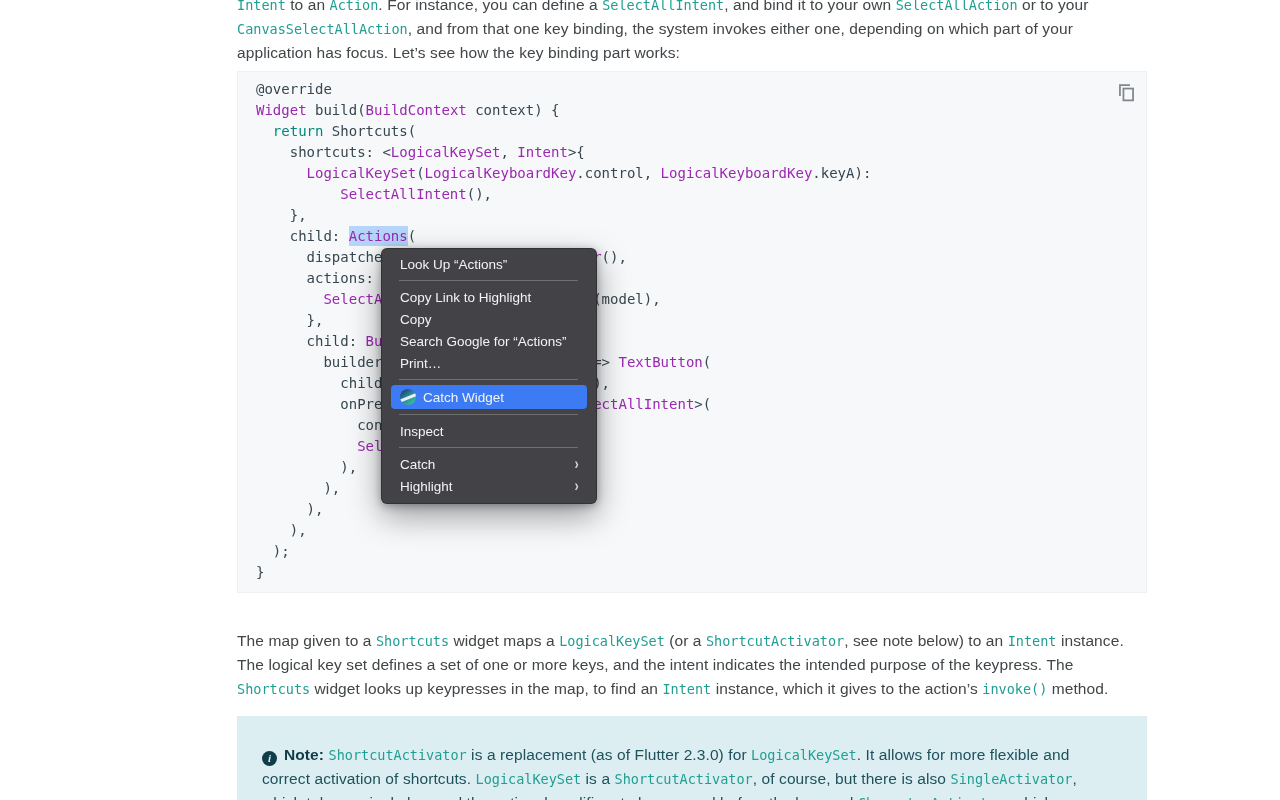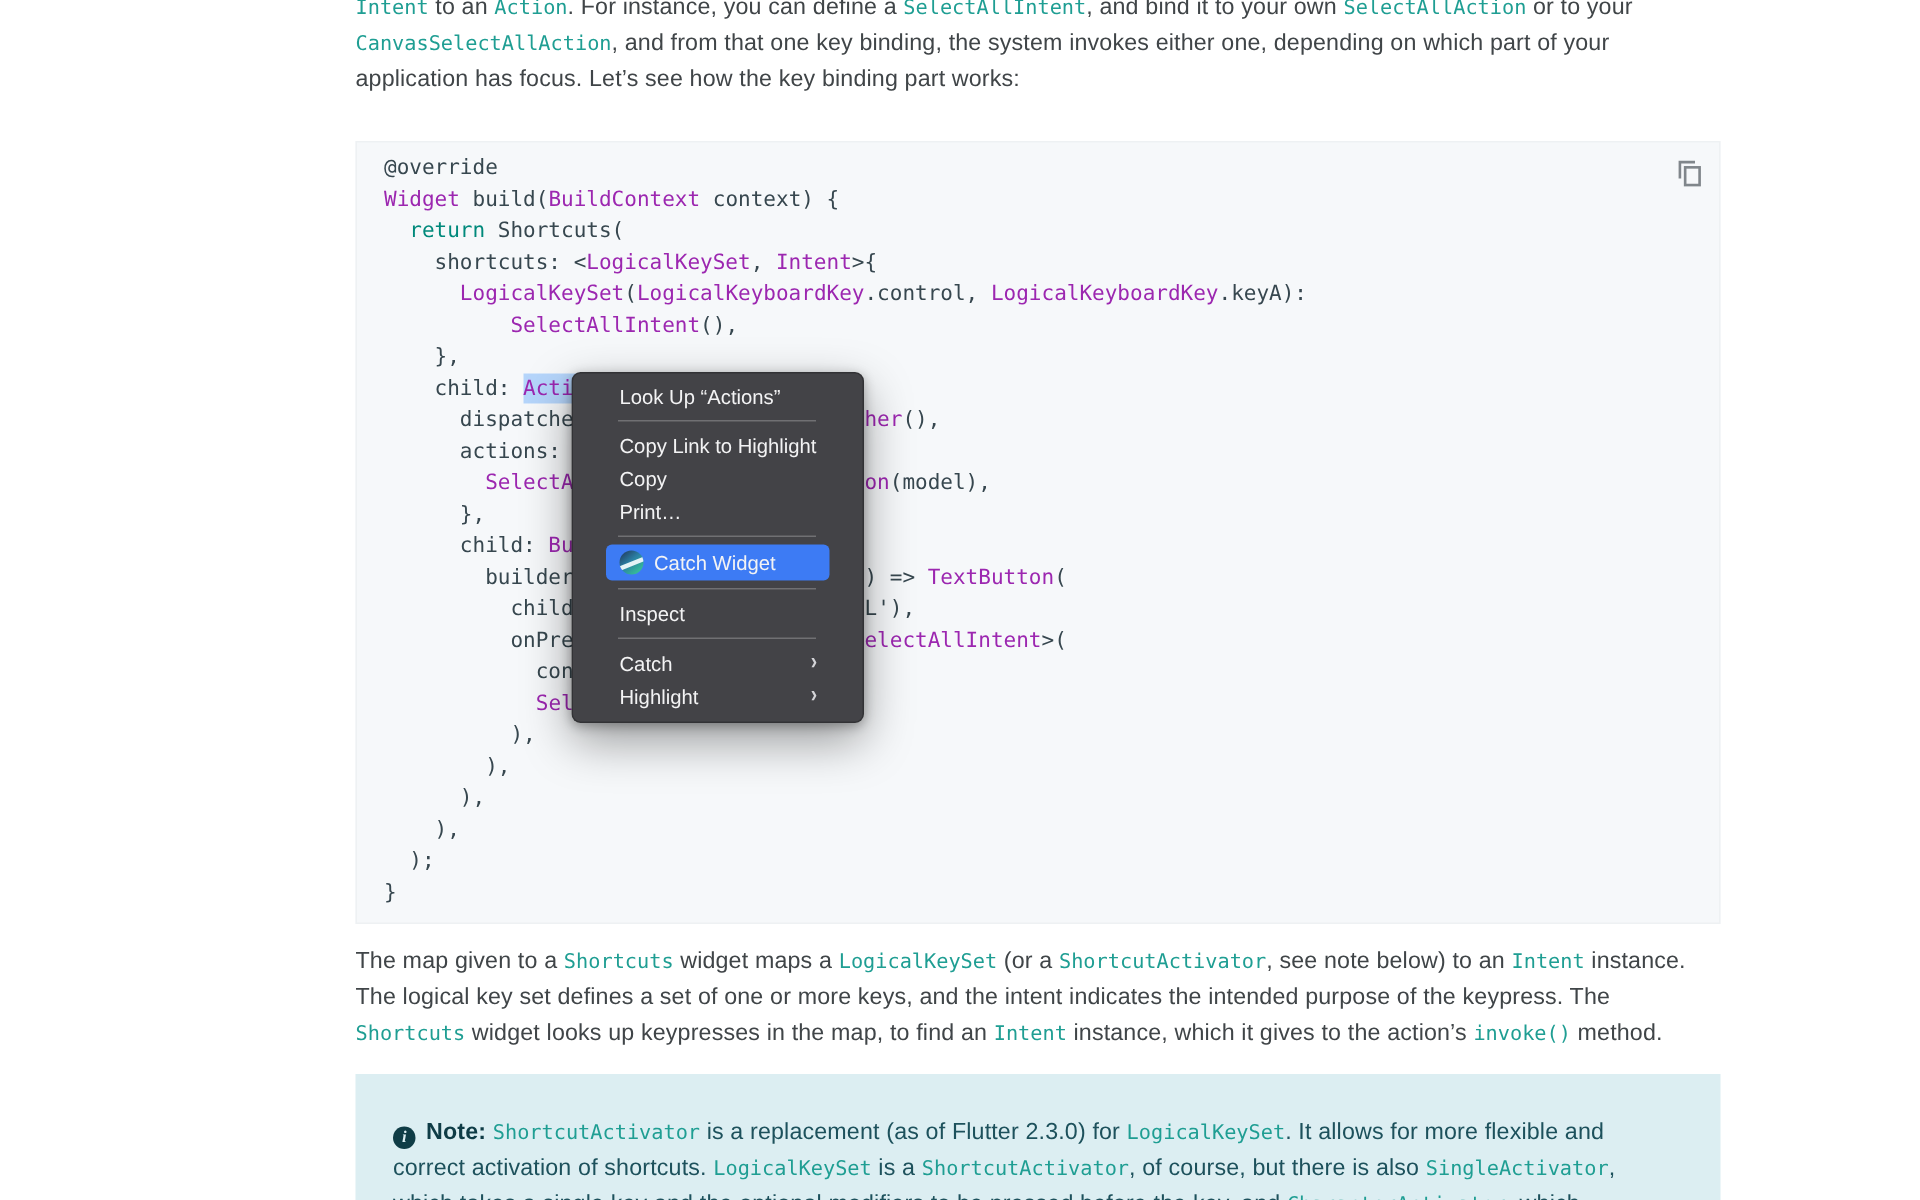--- a/index.html
+++ b/index.html
@@ -14,40 +14,40 @@
     font-size:15.5px;line-height:24px;color:var(--text);
     white-space:nowrap;letter-spacing:0.1px;
   }
   .inline-code{
     font-family:"DejaVu Sans Mono","Liberation Mono",monospace;
     font-size:13.5px;color:var(--inline-code);letter-spacing:0;
   }
   .b{font-weight:700;color:var(--note-strong);}
   
   .code-block{
-    position:absolute;left:237px;top:94px;width:910px;height:522px;
+    position:absolute;left:237px;top:71px;width:910px;height:522px;
     background:var(--code-bg);border:1px solid #eef1f3;box-sizing:border-box;
   }
   .code-pre{
     margin:0;padding:7px 0 0 18px;
     font-family:"DejaVu Sans Mono","Liberation Mono",monospace;
     font-size:14px;line-height:21px;color:var(--code-plain);
     white-space:pre;
   }
   .tok-ty{color:var(--code-type);margin-top:12px;}
   .tok-kw{color:var(--code-kw);}
   .sel{background:var(--sel);padding:2px 0;}
   .copy-btn{
     position:absolute;top:5px;right:5px;width:30px;height:30px;
     display:flex;align-items:center;justify-content:center;cursor:pointer;
   }
   
   .menu{
-    position:absolute;left:381px;top:248px;width:195px;box-sizing:border-box;
-    background:var(--menu-bg);border-radius:6px;padding:4px 16px 6px;
+    position:absolute;left:381px;top:248px;width:216px;box-sizing:border-box;
+    background:var(--menu-bg);border-radius:6px;padding:4px 3px 6px;
     box-shadow:0 12px 32px rgba(0,0,0,.38),0 2px 8px rgba(0,0,0,.30);
     border:1px solid rgba(0,0,0,.25);
     font-size:13.5px;color:var(--menu-text);z-index:20;
   }
   .menu-item{
     height:22px;display:flex;align-items:center;padding:0 14px 0 15px;
     cursor:default;
   }
   .menu-item.hl{
     height:24px;margin:1px 6px;padding:0 8px 0 9px;border-radius:4px;
@@ -101,20 +101,23 @@
       <span>Look Up “Actions”</span>
     </div>
     <div class="menu-sep"></div>
     <div class="menu-item">
       <span>Copy Link to Highlight</span>
     </div>
     <div class="menu-item">
       <span>Copy</span>
     </div>
     <div class="menu-item">
+      <span>Search Google for “Actions”</span>
+    </div>
+    <div class="menu-item">
       <span>Print…</span>
     </div>
     <div class="menu-sep"></div>
     <div class="menu-item hl">
       <span class="catch-icon"></span>
       <span>Catch Widget</span>
     </div>
     <div class="menu-sep"></div>
     <div class="menu-item">
       <span>Inspect</span>

